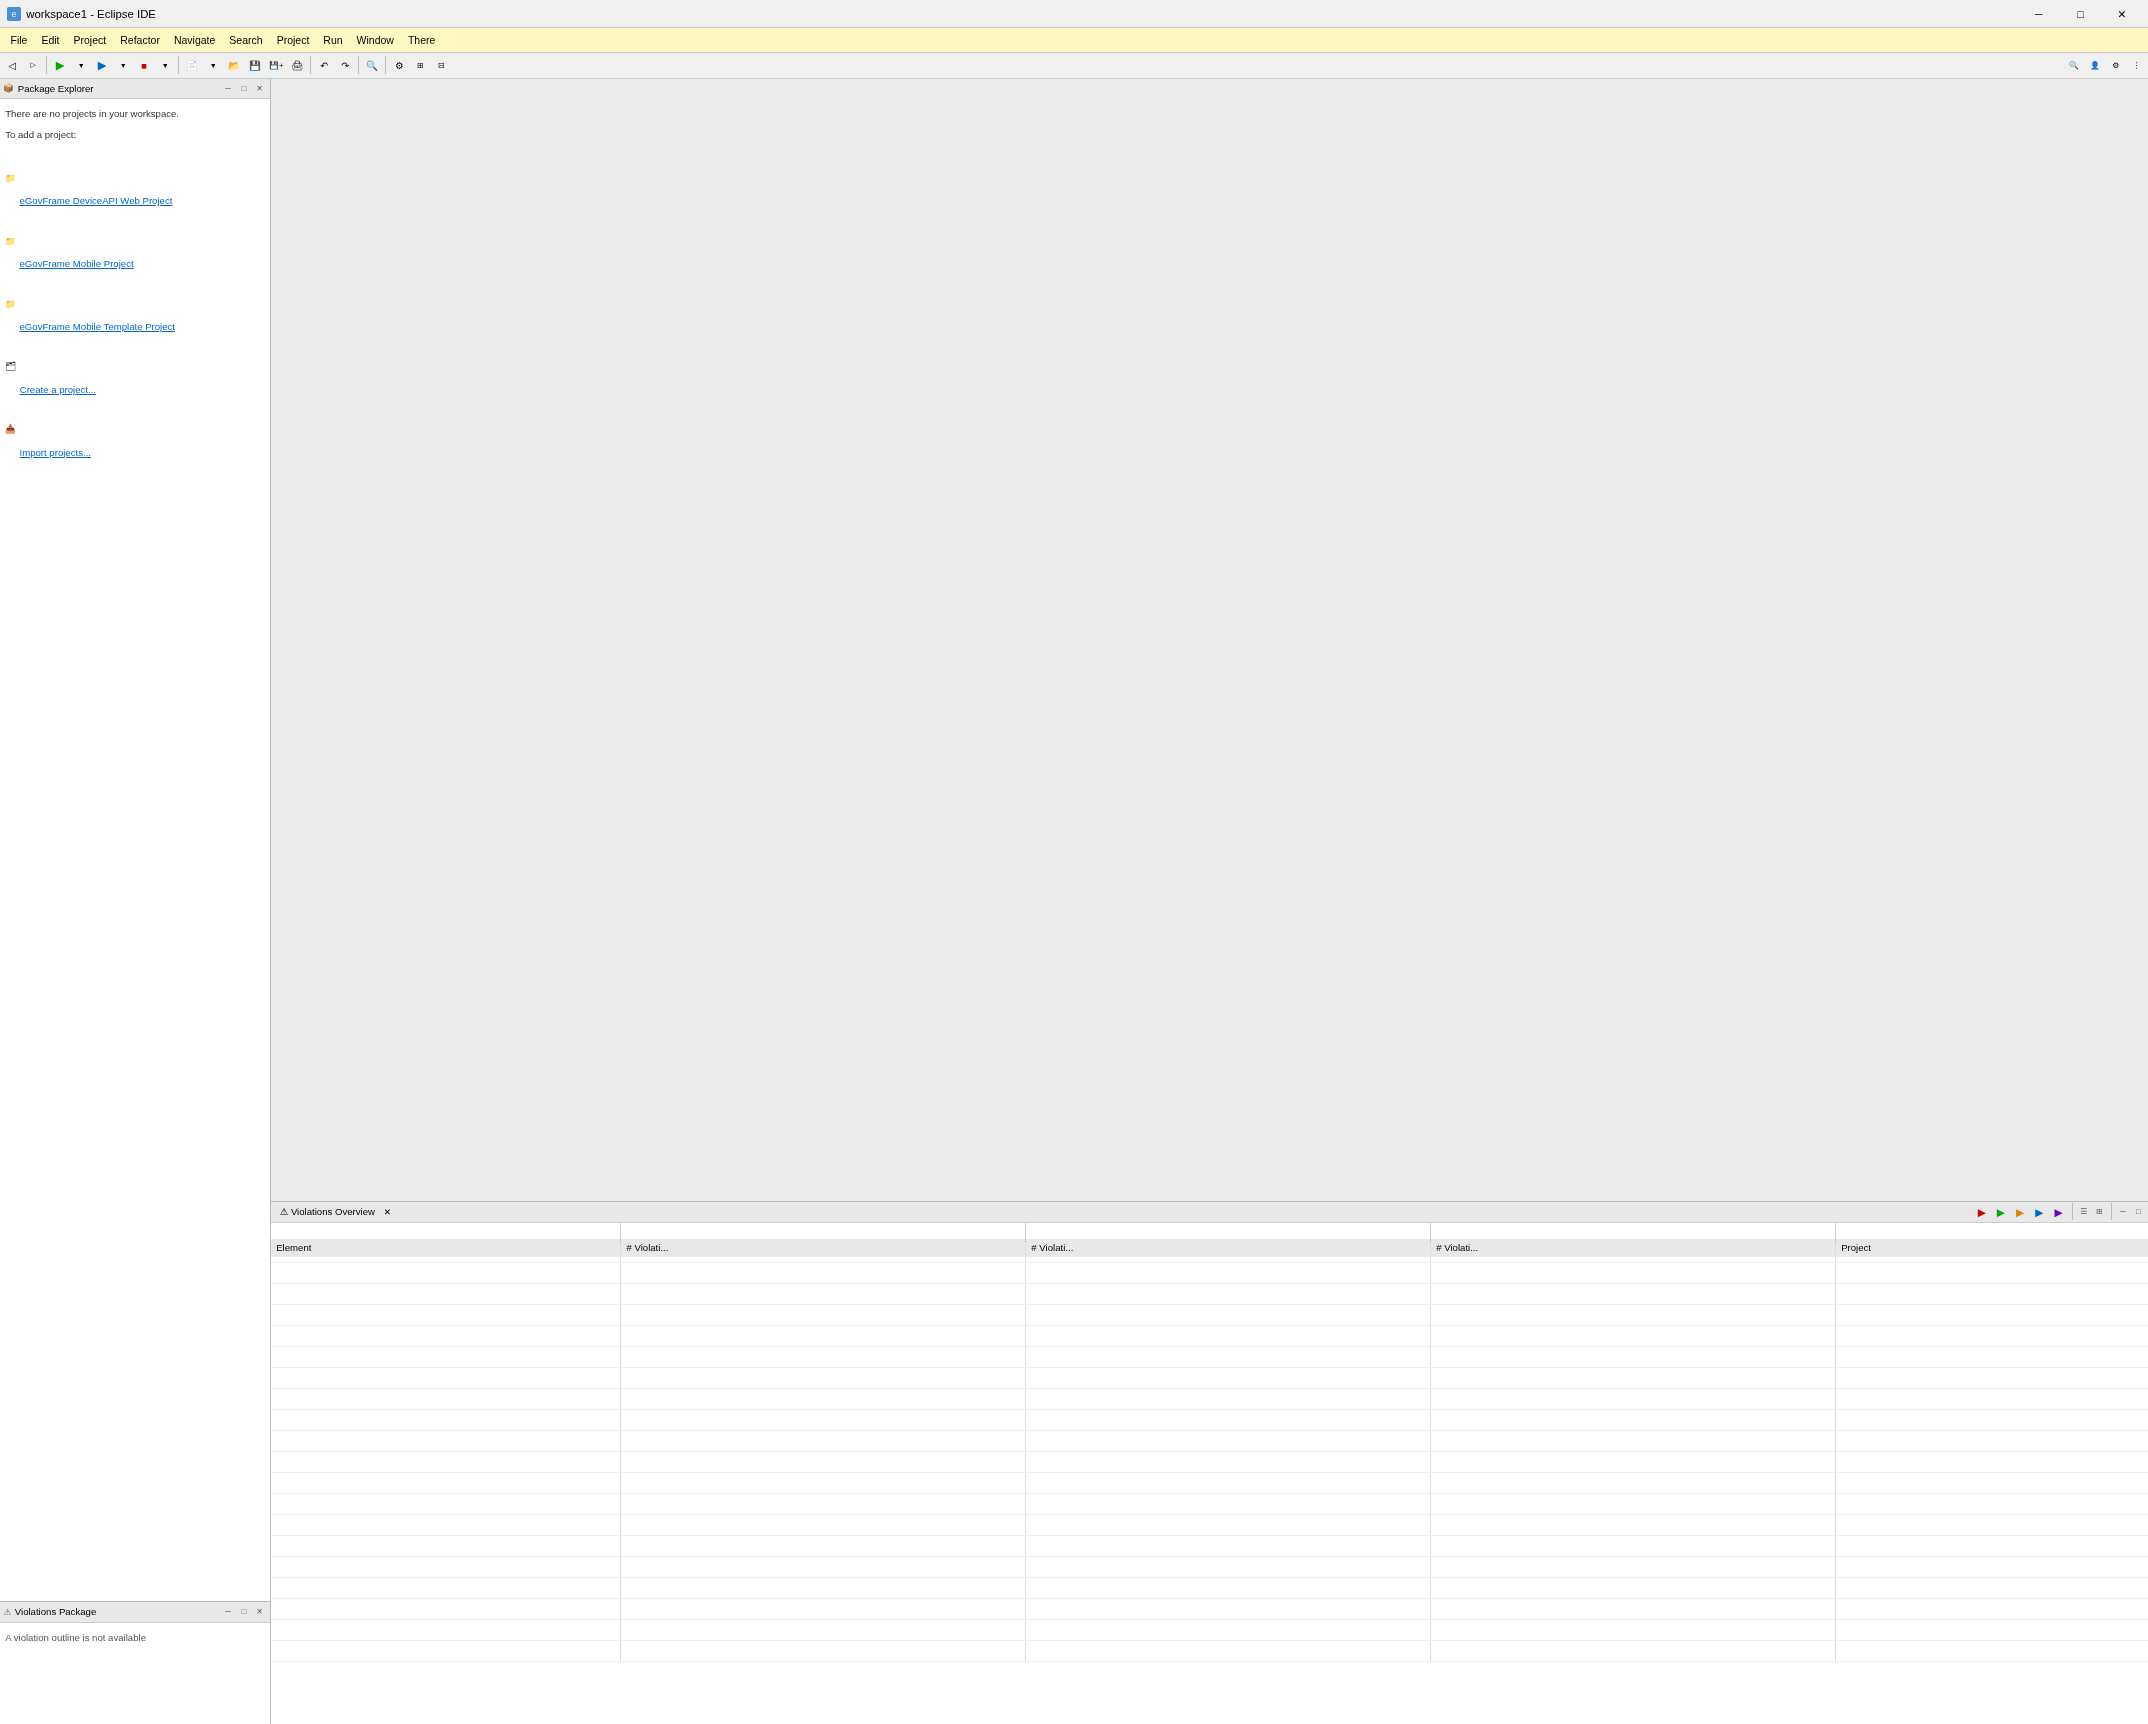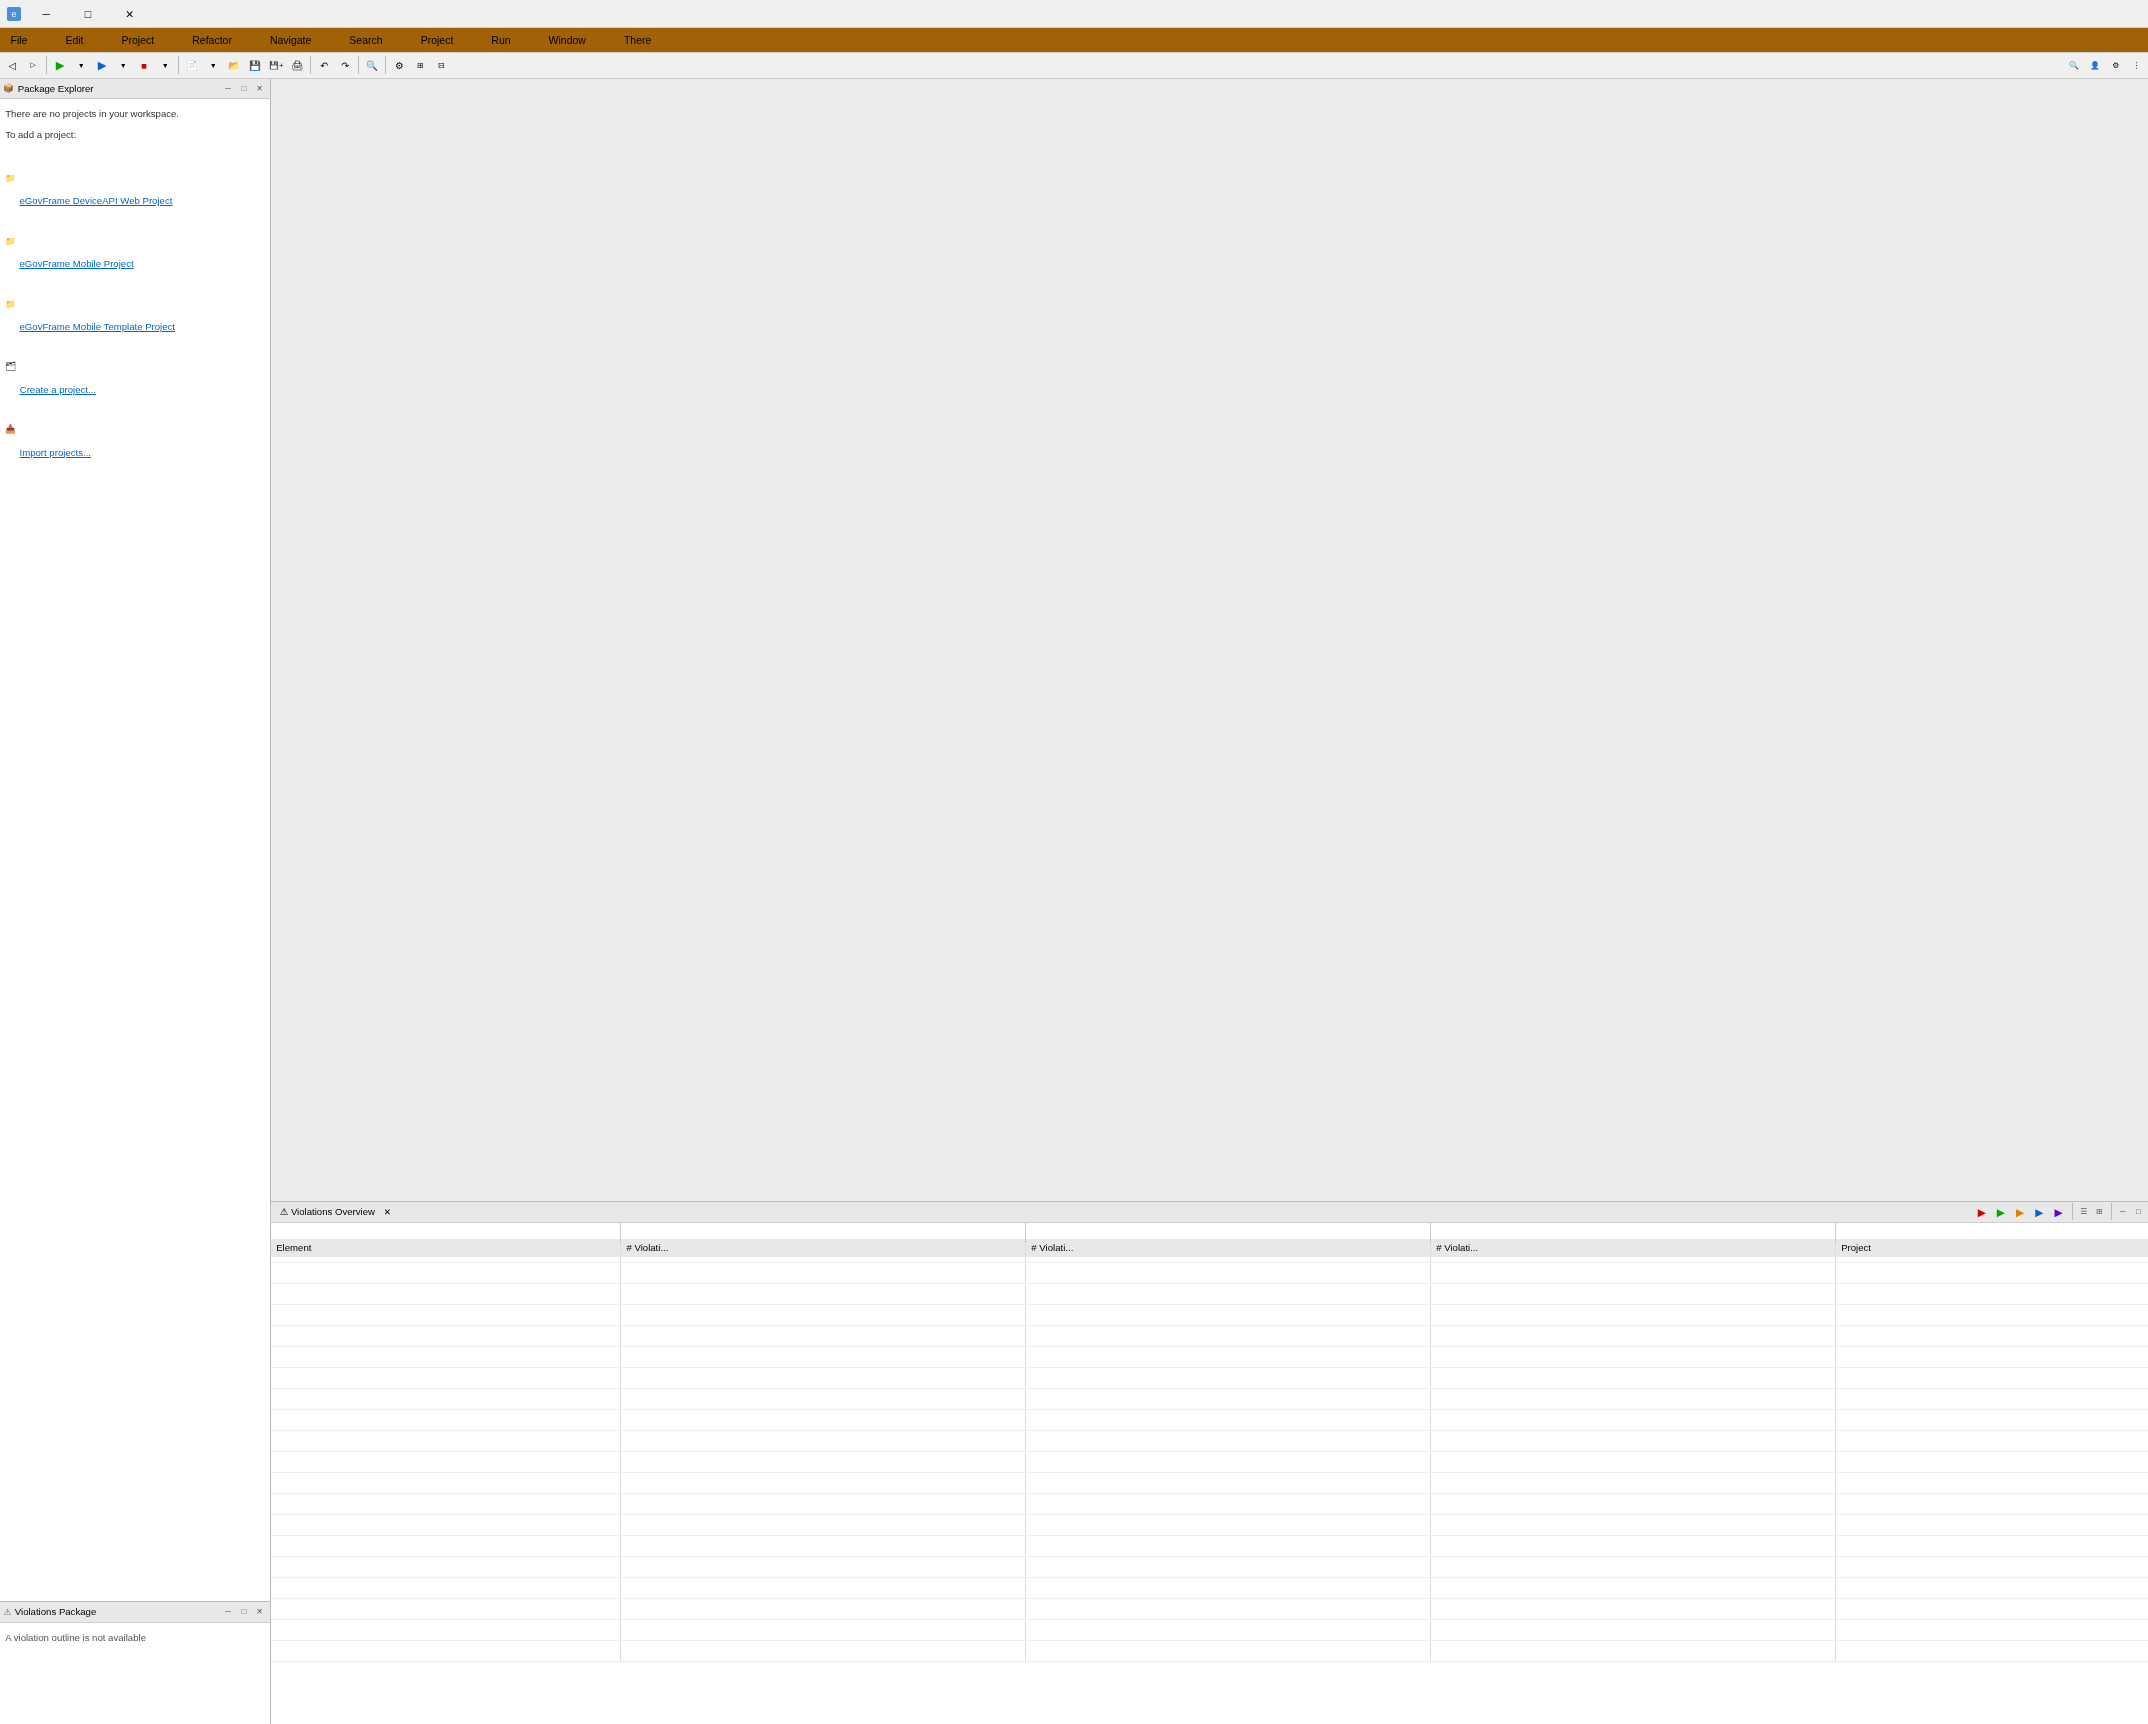--- a/index.html
+++ b/index.html
@@ -52,27 +52,26 @@
       cursor: pointer;
       display: flex;
       align-items: center;
       justify-content: center;
       font-size: 10.5px;
     }
 
     
     .menu-bar {
       height: 24.5px;
-      background: #a16207;
+      background: #fef9c3;
       border-bottom: 0.9px solid #ccc;
       display: flex;
       align-items: center;
       padding: 0 3.5px;
       font-size: 10.5px;
-      gap: 24px;
     }
     .menu-item {
       padding: 3.5px 7px;
       cursor: pointer;
       height: 100%;
       display: flex;
       align-items: center;
     }
 
     
@@ -292,20 +291,21 @@
       align-items: center;
       margin-left: auto;
       gap: 1.7px;
     }
   </style>
 </head>
 <body>
 
 <div class="title-bar">
   <div class="title-bar-icon">e</div>
+  <span class="title-bar-text">workspace1 - Eclipse IDE</span>
   <div class="title-bar-controls">
     <button class="title-btn">─</button>
     <button class="title-btn">□</button>
     <button class="title-btn close">✕</button>
   </div>
 </div>
 
 <div class="menu-bar">
   <div class="menu-item">File</div>
   <div class="menu-item">Edit</div>

